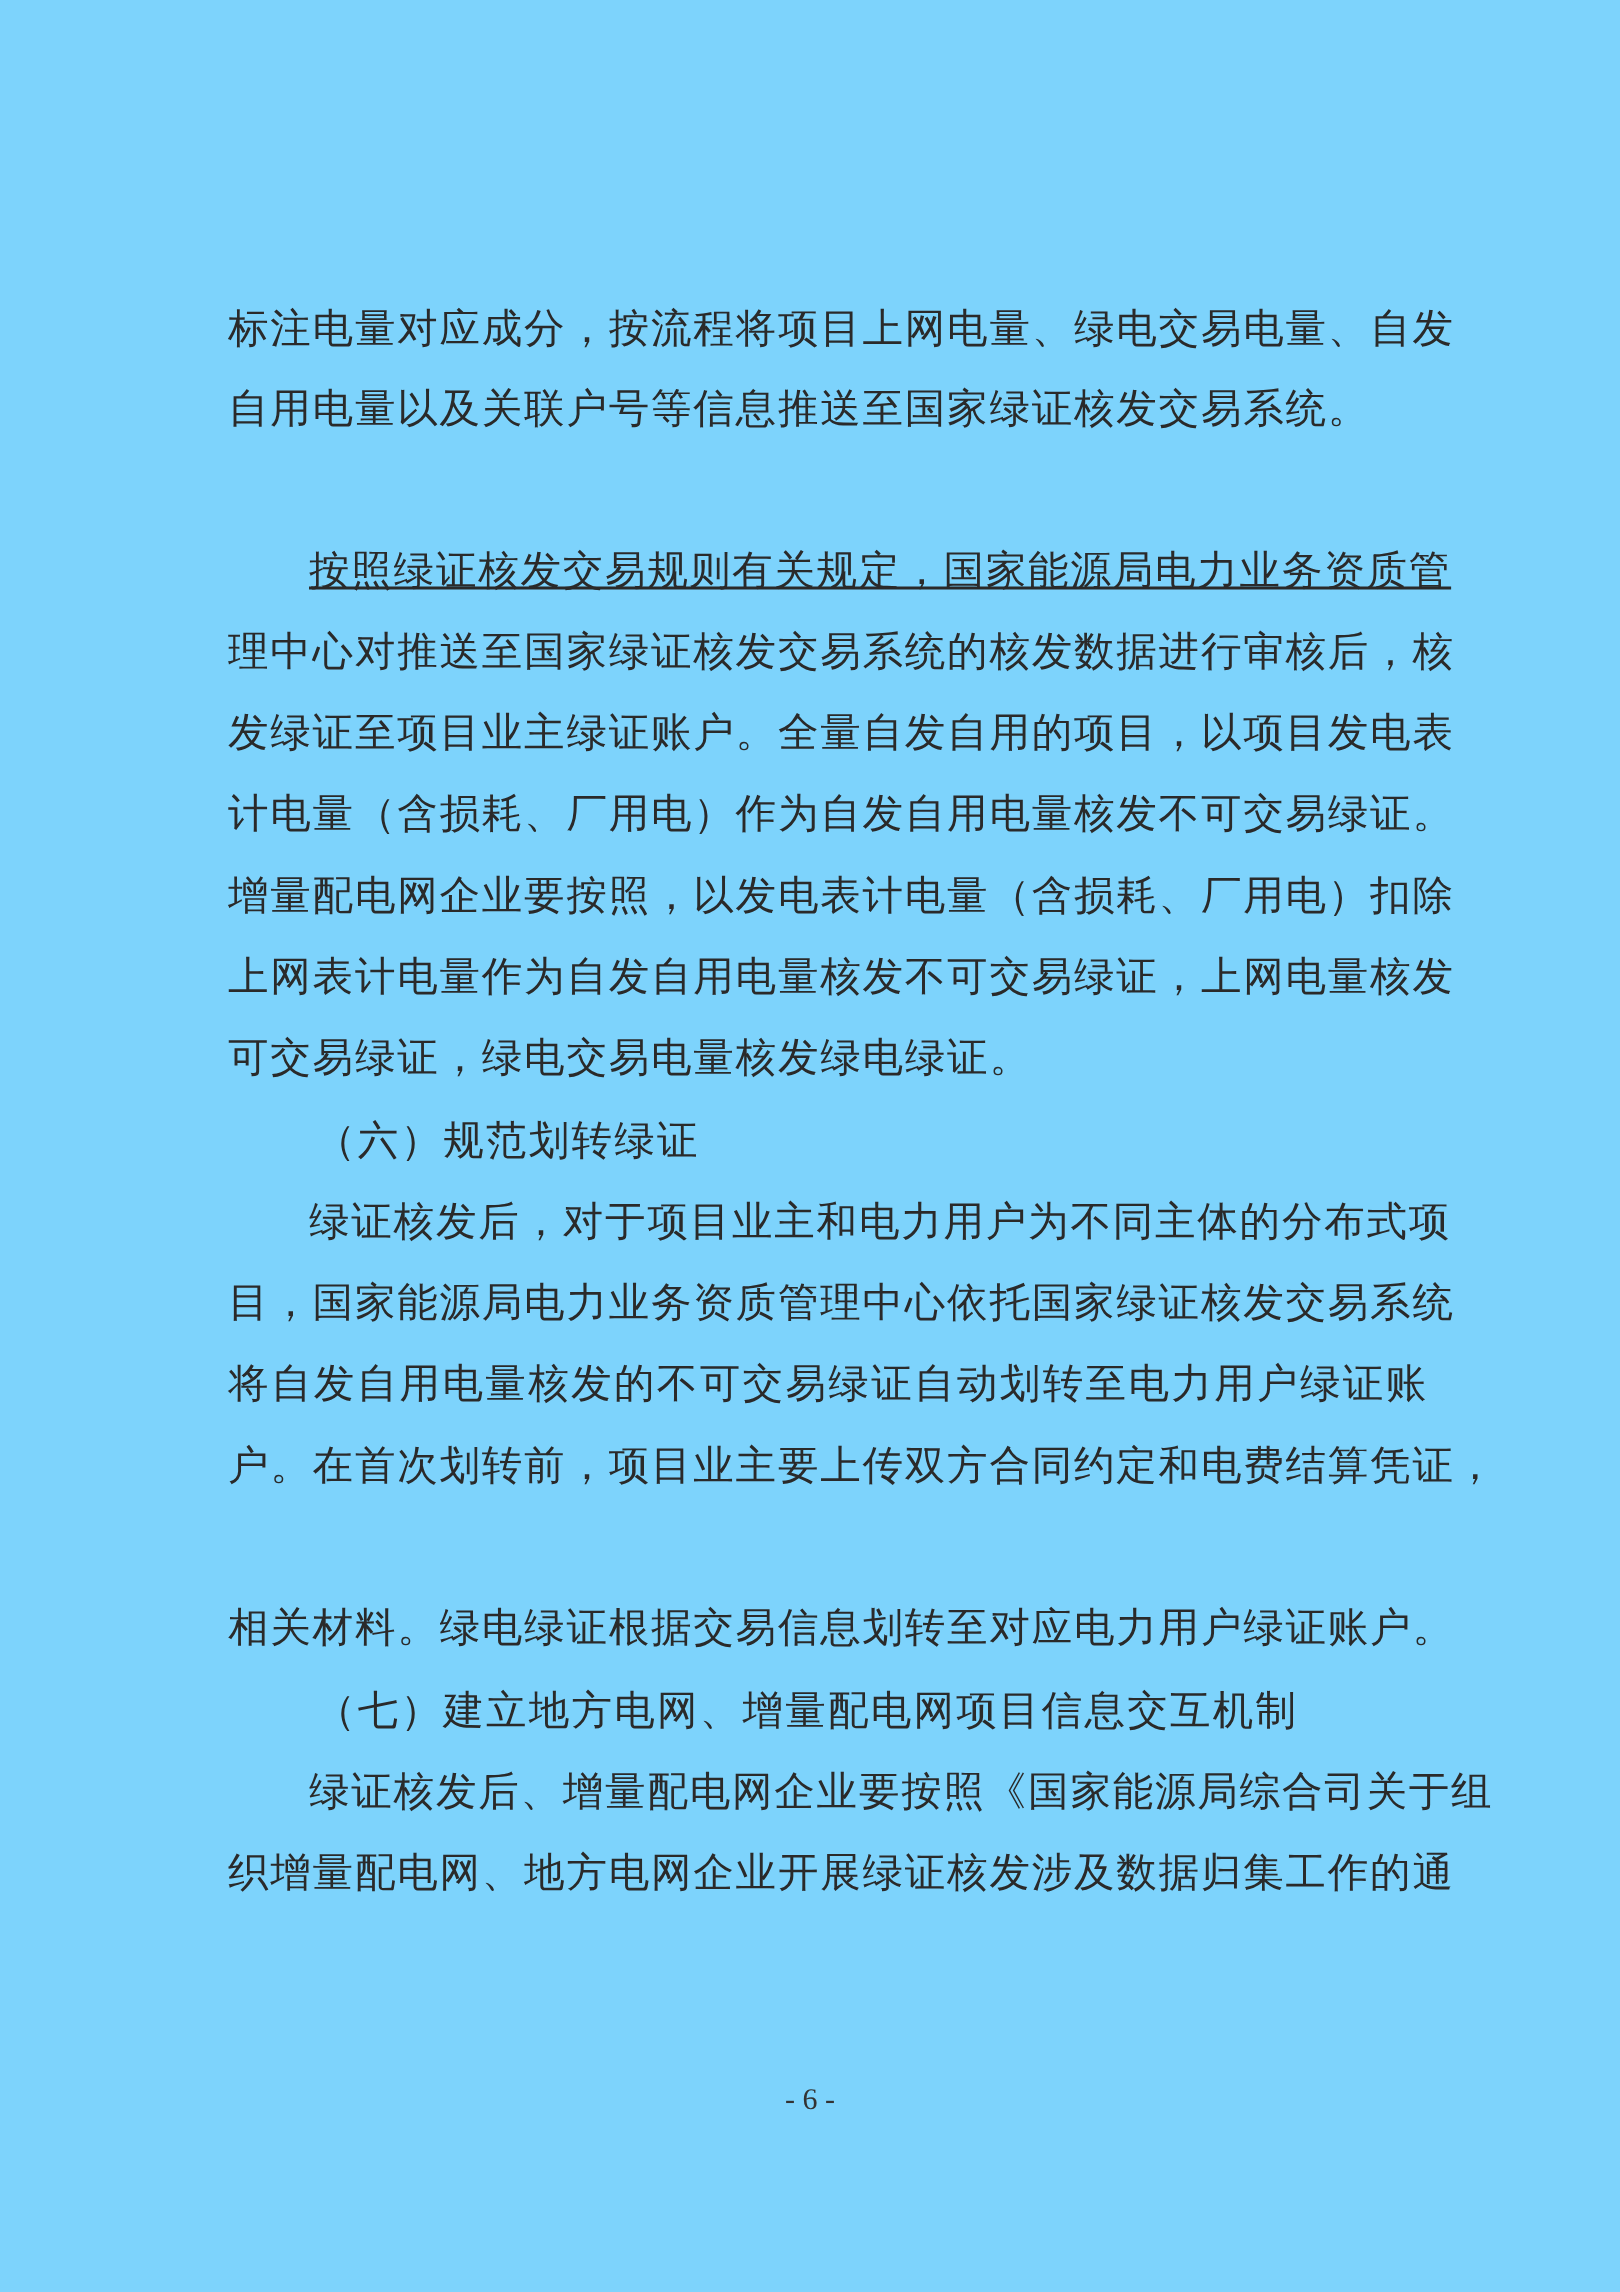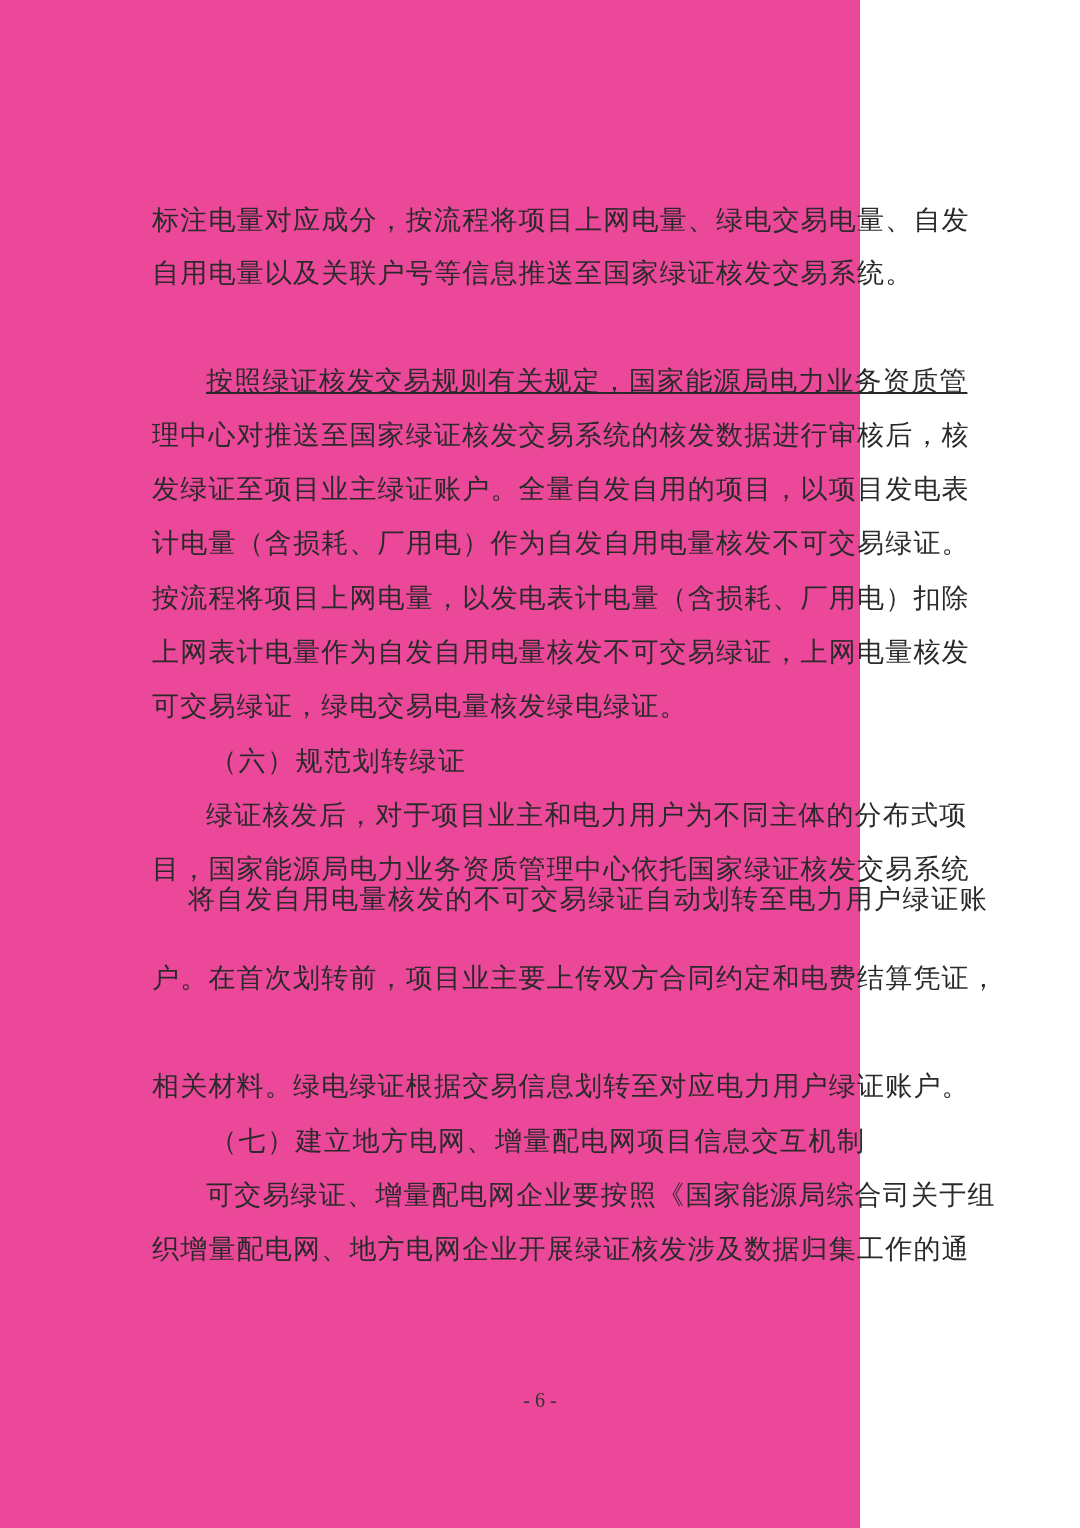--- a/index.html
+++ b/index.html
@@ -12,23 +12,23 @@
     height: 1528px;
     position: relative;
     overflow: hidden;
     font-family: "DejaVu Serif", "Liberation Serif", serif;
     color: #2a2a2a;
   }
   .page {
     position: absolute;
     left: 0;
     top: 0;
-    width: 860px;
+    width: 1080px;
     height: 1528px;
-    background: #ec4899;
+    background: #7dd3fc;
   }
   .line {
     position: absolute;
     left: 152px;
     width: 800px;
     height: 40px;
     font-size: 27px;
     line-height: 40px;
     white-space: nowrap;
     letter-spacing: 1.2px;
@@ -64,29 +64,29 @@
 <body>
 
 <div class="page">
   <div class="line" style="top:200px;">标注电量对应成分，按流程将项目上网电量、绿电交易电量、自发</div>
   <div class="line last" style="top:253px;">自用电量以及关联户号等信息推送至国家绿证核发交易系统。</div>
 
   <div class="line indent" style="top:361px;text-decoration:underline;">按照绿证核发交易规则有关规定，国家能源局电力业务资质管</div>
   <div class="line" style="top:415px;">理中心对推送至国家绿证核发交易系统的核发数据进行审核后，核</div>
   <div class="line" style="top:469px;">发绿证至项目业主绿证账户。全量自发自用的项目，以项目发电表</div>
   <div class="line" style="top:523px;">计电量（含损耗、厂用电）作为自发自用电量核发不可交易绿证。</div>
-  <div class="line" style="top:578px;">按流程将项目上网电量，以发电表计电量（含损耗、厂用电）扣除</div>
+  <div class="line" style="top:578px;">增量配电网企业要按照，以发电表计电量（含损耗、厂用电）扣除</div>
   <div class="line" style="top:632px;">上网表计电量作为自发自用电量核发不可交易绿证，上网电量核发</div>
   <div class="line last" style="top:686px;">可交易绿证，绿电交易电量核发绿电绿证。</div>
   <div class="line heading" style="top:741px;">（六）规范划转绿证</div>
 
   <div class="line indent" style="top:795px;">绿证核发后，对于项目业主和电力用户为不同主体的分布式项</div>
   <div class="line" style="top:849px;">目，国家能源局电力业务资质管理中心依托国家绿证核发交易系统</div>
-  <div class="line" style="top:879px;margin-left:36px;">将自发自用电量核发的不可交易绿证自动划转至电力用户绿证账</div>
+  <div class="line" style="top:903px;">将自发自用电量核发的不可交易绿证自动划转至电力用户绿证账</div>
   <div class="line" style="top:958px;">户。在首次划转前，项目业主要上传双方合同约定和电费结算凭证，</div>
   <div class="line" style="top:1066px;">相关材料。绿电绿证根据交易信息划转至对应电力用户绿证账户。</div>
   <div class="line heading" style="top:1121px;">（七）建立地方电网、增量配电网项目信息交互机制</div>
 
-  <div class="line indent" style="top:1175px;">可交易绿证、增量配电网企业要按照《国家能源局综合司关于组</div>
+  <div class="line indent" style="top:1175px;">绿证核发后、增量配电网企业要按照《国家能源局综合司关于组</div>
   <div class="line" style="top:1229px;">织增量配电网、地方电网企业开展绿证核发涉及数据归集工作的通</div>
 
   <div class="page-number">- 6 -</div>
 </div>
 
 </body></html>

